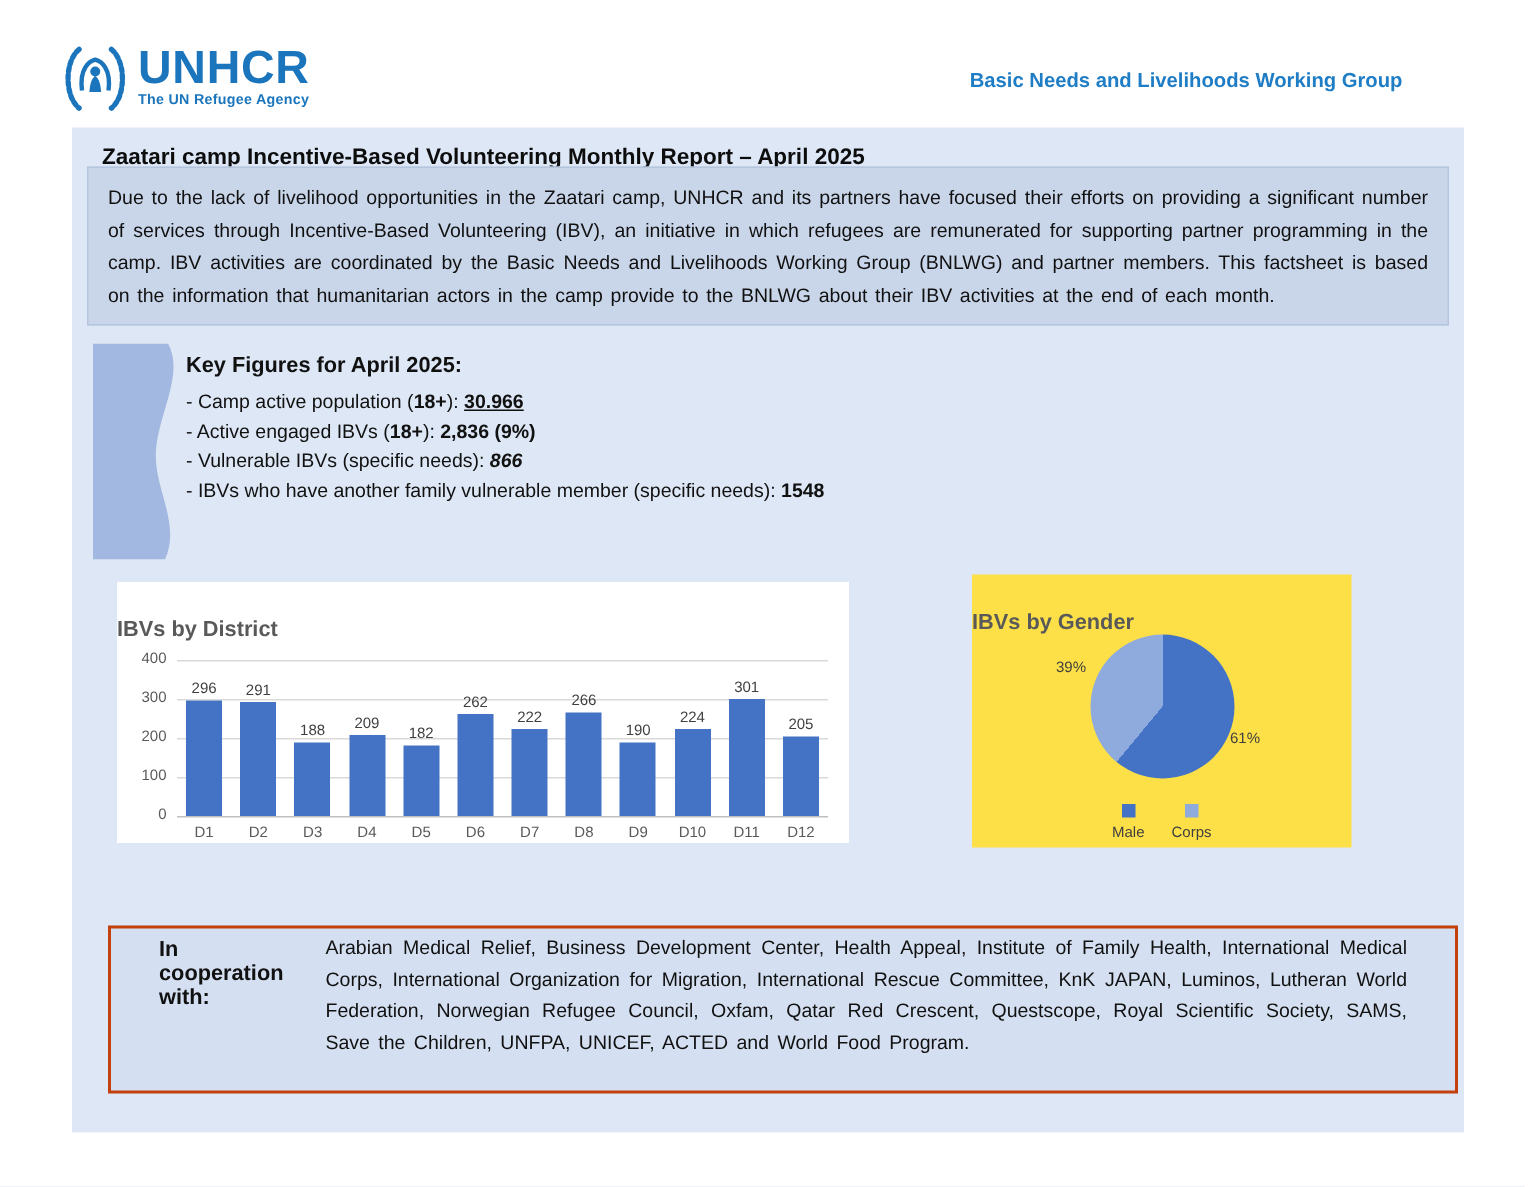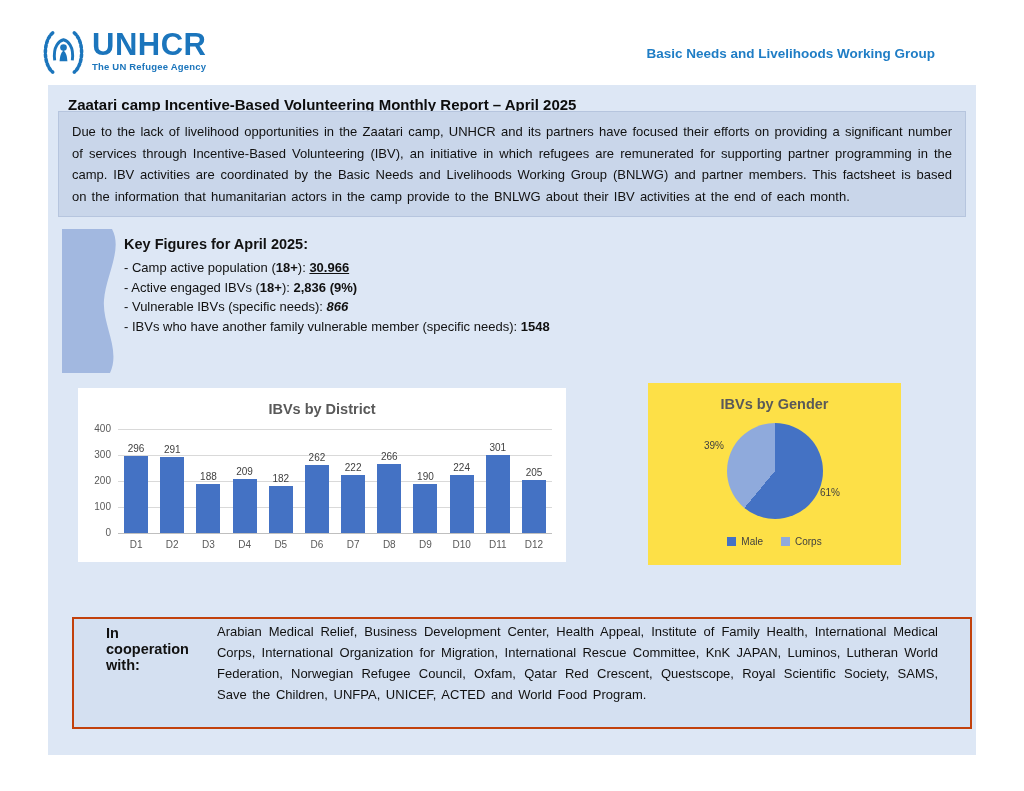--- a/index.html
+++ b/index.html
@@ -27,40 +27,40 @@
   }
 
   
   .kf-shape { position:absolute; left:14px; top:144px; }
   .kf-text  { position:absolute; left:76px; top:151px; width:560px; }
   .kf-heading { font-size:14.5px; font-weight:bold; margin-bottom:6px; }
   .kf-line { font-size:13px; line-height:19.5px; }
 
   
   .bar-card { position:absolute; left:30px; top:303px; width:488px; height:174px; background:#ffffff; }
-  .chart-title { text-align:center; font-weight:bold; font-size:14.5px; color:#595959; padding-top:13px; }
+  .chart-title { text-align:left; font-weight:bold; font-size:14.5px; color:#595959; padding-top:24px; }
   .bar-plot { position:relative; margin:12px 14px 0 40px; height:104px; }
   .gridline { position:absolute; left:0; right:0; height:1px; background:#d9d9d9; }
   .gridline.baseline { background:#bfbfbf; }
   .ytick { position:absolute; right:100%; margin-right:7px; width:26px; text-align:right; font-size:10px; color:#595959; }
   .bar-cols { position:absolute; left:0; right:0; top:0; bottom:0; display:flex; align-items:flex-end; }
   .bar-col { flex:1; display:flex; flex-direction:column; align-items:center; justify-content:flex-end; height:100%; }
   .bar-val { font-size:10px; color:#3f3f3f; margin-bottom:2px; }
   .bar { width:24px; }
   .bar-cats { display:flex; margin:6px 14px 0 40px; }
   .bar-cat { flex:1; text-align:center; font-size:10px; color:#595959; }
 
   
   .pie-card { position:absolute; left:600px; top:298px; width:253px; height:182px; background:#fde047; }
   .pie-circle { position:absolute; left:79px; top:40px; width:96px; height:96px; border-radius:50%; }
   .pie-label { position:absolute; font-size:10px; color:#3f3f3f; }
   .pie-label.female { left:56px; top:57px; }
   .pie-label.male   { left:172px; top:104px; }
   .legend { position:absolute; left:0; right:0; top:153px; display:flex; justify-content:center; gap:18px; }
-  .legend-item { display:flex; align-items:center; gap:5px; font-size:10px; color:#3f3f3f; }
+  .legend-item { display:flex; align-items:center; gap:5px; font-size:10px; color:#3f3f3f;flex-direction:column; }
   .swatch { width:9px; height:9px; }
 
   
   .coop {
     position:absolute; left:24px; top:532px; width:900px; height:112px; box-sizing:border-box;
     background:#d4e0f1; border:2px solid #c2410c; display:flex; 
   }
   .accent { height:5px; background:#4472c4; margin:6px 9px 0; }
   .accent.bottom { margin-top:auto; margin-bottom:7px; }
   .coop-heading { font-size:14.5px; font-weight:bold; margin:6px 14px 0; }

